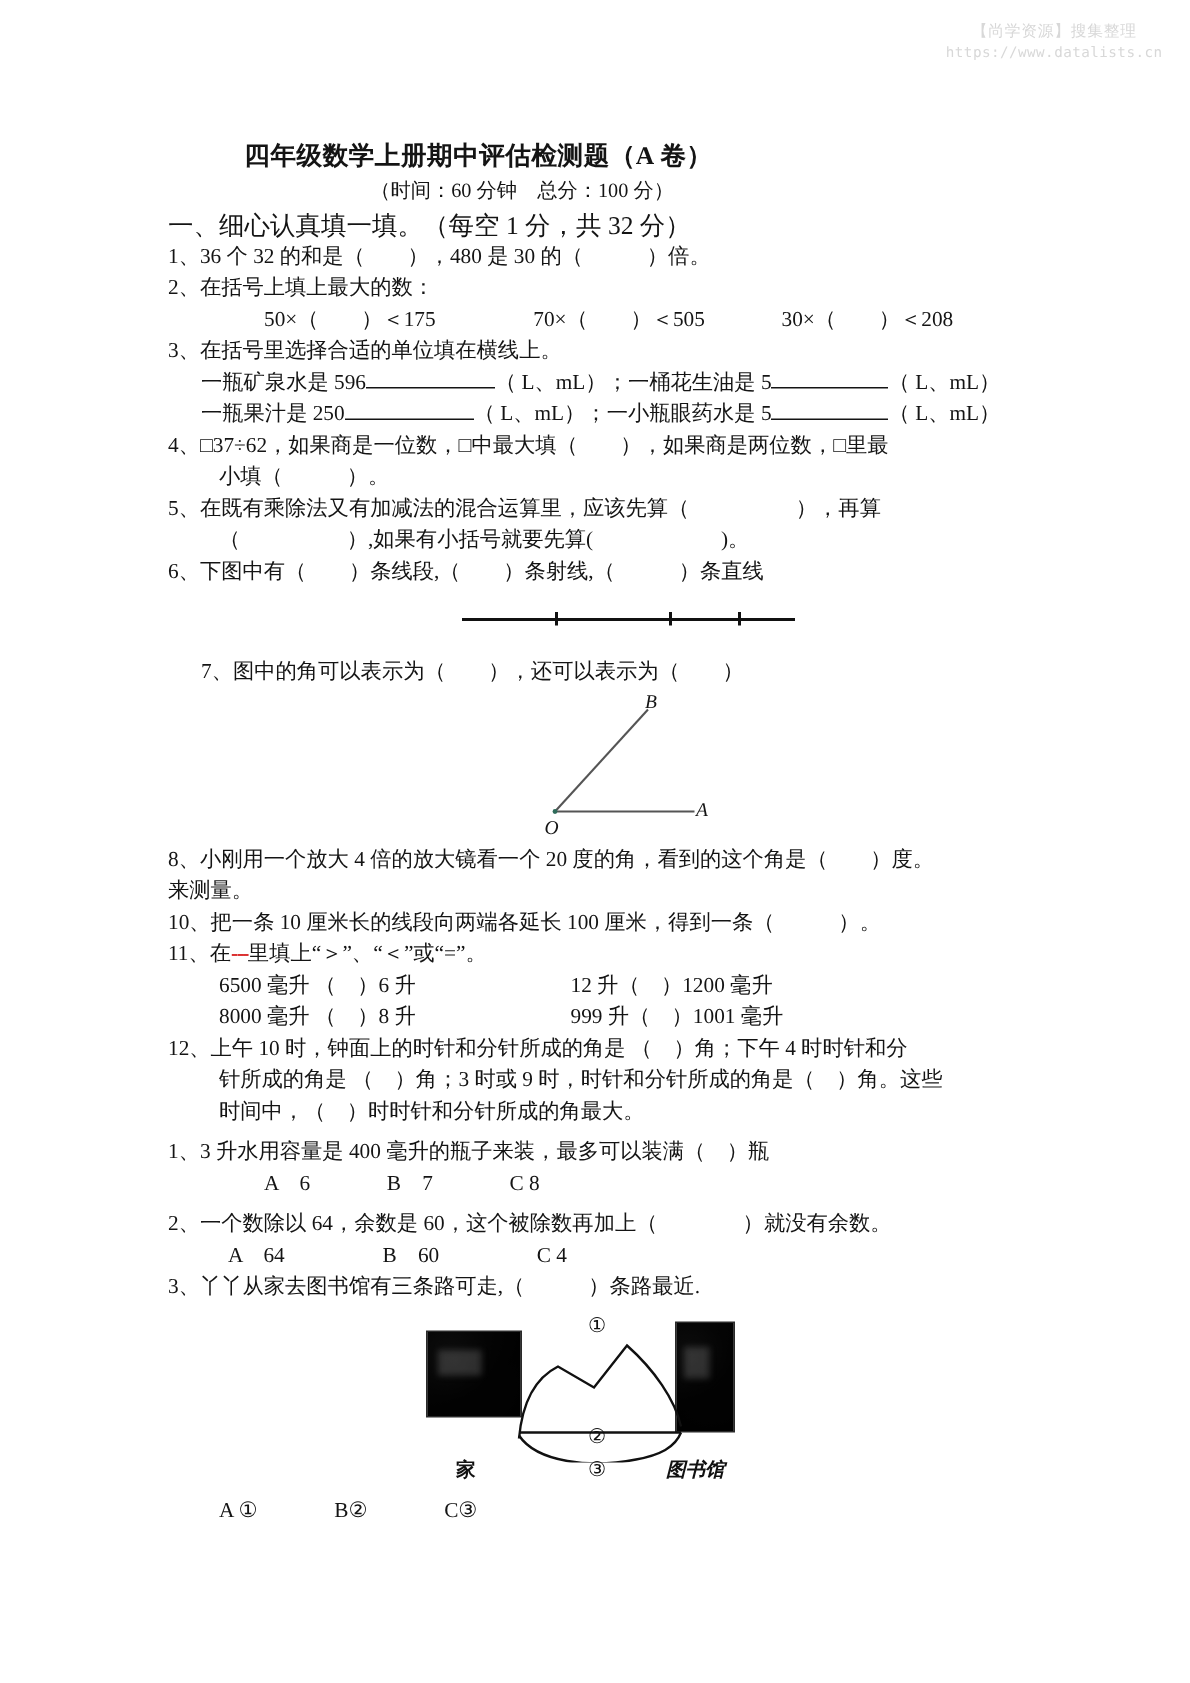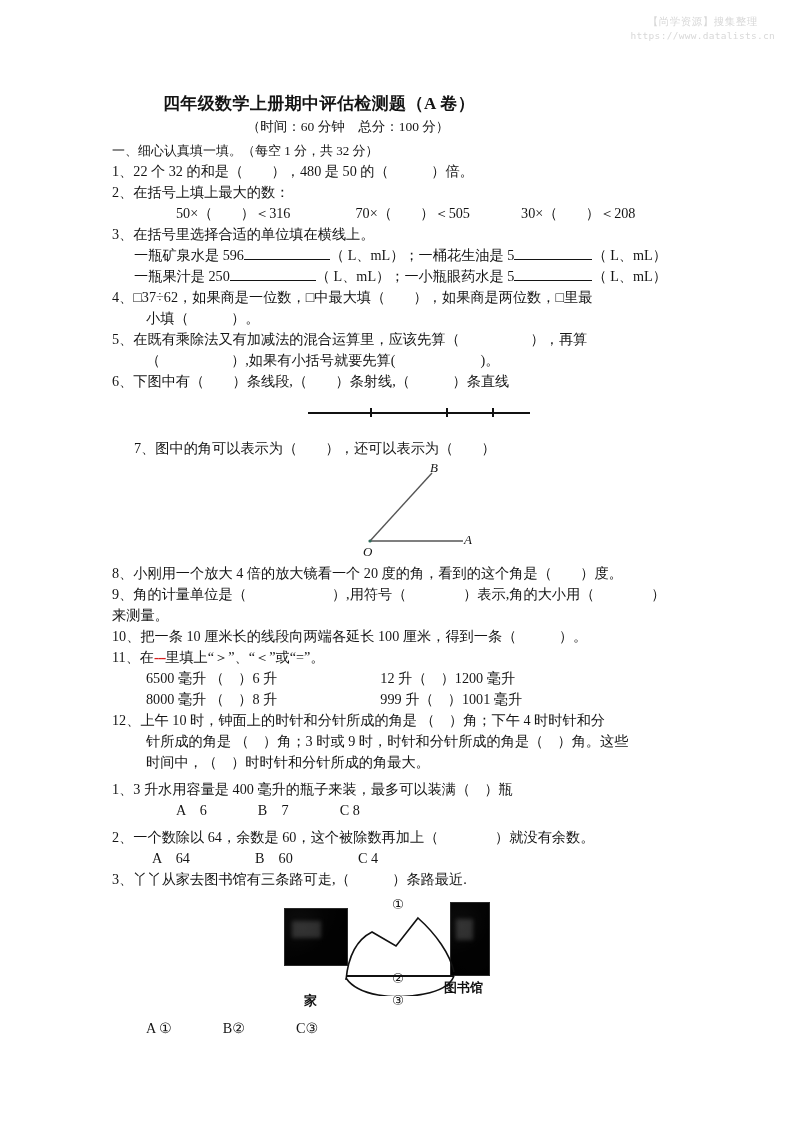--- a/index.html
+++ b/index.html
@@ -75,21 +75,21 @@
   }
   .line {
     white-space: nowrap;
   }
   .indent1 { padding-left: 22px; }
   .indent2 { padding-left: 34px; }
   .indent3 { padding-left: 64px; }
   .indent4 { padding-left: 40px; }
 
   .sec-head {
-    font-size: 13px;
+    font-size: 17px;
   }
 
   .blank {
     display: inline-block;
     border-bottom: 1px solid #141414;
     vertical-align: baseline;
   }
   .blank-wide { width: 86px; }
   .blank-mid  { width: 78px; }
 
@@ -195,25 +195,25 @@
     <div class="wm-url">https://www.datalists.cn</div>
   </div>
 
   <div class="doc-title">四年级数学上册期中评估检测题（A 卷）</div>
   <div class="doc-subtitle">（时间：60 分钟　总分：100 分）</div>
 
   <div class="content">
 
     <div class="line sec-head">一、细心认真填一填。（每空 1 分，共 32 分）</div>
 
-    <div class="line">1、22 个 32 的和是（　　），480 是 50 的（　　　）倍。</div>
+    <div class="line">1、36 个 32 的和是（　　），480 是 30 的（　　　）倍。</div>
 
     <div class="line">2、在括号上填上最大的数：</div>
     <div class="line indent3">
-      <span>50×（　　）＜316</span>
+      <span>50×（　　）＜175</span>
       <span class="col-spacer"></span>
       <span>70×（　　）＜505</span>
       <span class="opt-spacer"></span>
       <span>30×（　　）＜208</span>
     </div>
 
     <div class="line">3、在括号里选择合适的单位填在横线上。</div>
     <div class="line indent1">
       <span>一瓶矿泉水是 596</span><span class="blank blank-wide"></span><span>（ L、mL）；一桶花生油是 5</span><span class="blank blank-mid"></span><span>（ L、mL）</span>
     </div>
@@ -249,21 +249,20 @@
           <line x1="10" y1="82" x2="72" y2="14" stroke="#555" stroke-width="1.4"></line>
           <circle cx="10" cy="82" r="1.6" fill="#2f6b5a"></circle>
         </svg>
         <span class="lbl" style="left:70px; top:-2px;">B</span>
         <span class="lbl" style="left:104px; top:70px;">A</span>
         <span class="lbl" style="left:3px; top:82px;">O</span>
       </div>
     </div>
 
     <div class="line">8、小刚用一个放大 4 倍的放大镜看一个 20 度的角，看到的这个角是（　　）度。</div>
-    <div class="line">9、角的计量单位是（　　　　　　）,用符号（　　　　）表示,角的大小用（　　　　）</div>
     <div class="line">来测量。</div>
     <div class="line">10、把一条 10 厘米长的线段向两端各延长 100 厘米，得到一条（　　　）。</div>
 
     <div class="line">
       <span>11、在</span><span class="red">---</span><span>里填上“＞”、“＜”或“=”。</span>
     </div>
     <div class="line indent2">
       <span>6500 毫升 （　）6 升</span>
       <span class="col-spacer-lg"></span>
       <span>12 升（　）1200 毫升</span>
@@ -311,21 +310,21 @@
         <div class="photo photo-right"></div>
         <svg width="228" height="100" viewBox="0 0 228 100" style="position:absolute; left:0; top:0;">
           <path d="M62 84 C 64 62, 72 44, 88 36 L 112 50 L 134 22 C 152 38, 166 58, 170 76" fill="none" stroke="#111" stroke-width="1.6"></path>
           <line x1="62" y1="80" x2="170" y2="80" stroke="#111" stroke-width="1.8"></line>
           <path d="M62 82 C 74 100, 110 104, 140 98 C 156 95, 166 90, 170 80" fill="none" stroke="#111" stroke-width="1.6"></path>
         </svg>
         <span class="circ-num" style="left:108px; top:-2px;">①</span>
         <span class="circ-num" style="left:108px; top:72px;">②</span>
         <span class="circ-num" style="left:108px; top:94px;">③</span>
         <span class="photo-cap" style="left:20px; top:94px;">家</span>
-        <span class="photo-cap" style="left:160px; top:81px;">图书馆</span>
+        <span class="photo-cap" style="left:160px; top:94px;font-style:italic;">图书馆</span>
       </div>
     </div>
 
     <div class="line indent2">
       <span>A ①</span>
       <span class="opt-spacer"></span>
       <span>B②</span>
       <span class="opt-spacer"></span>
       <span>C③</span>
     </div>

